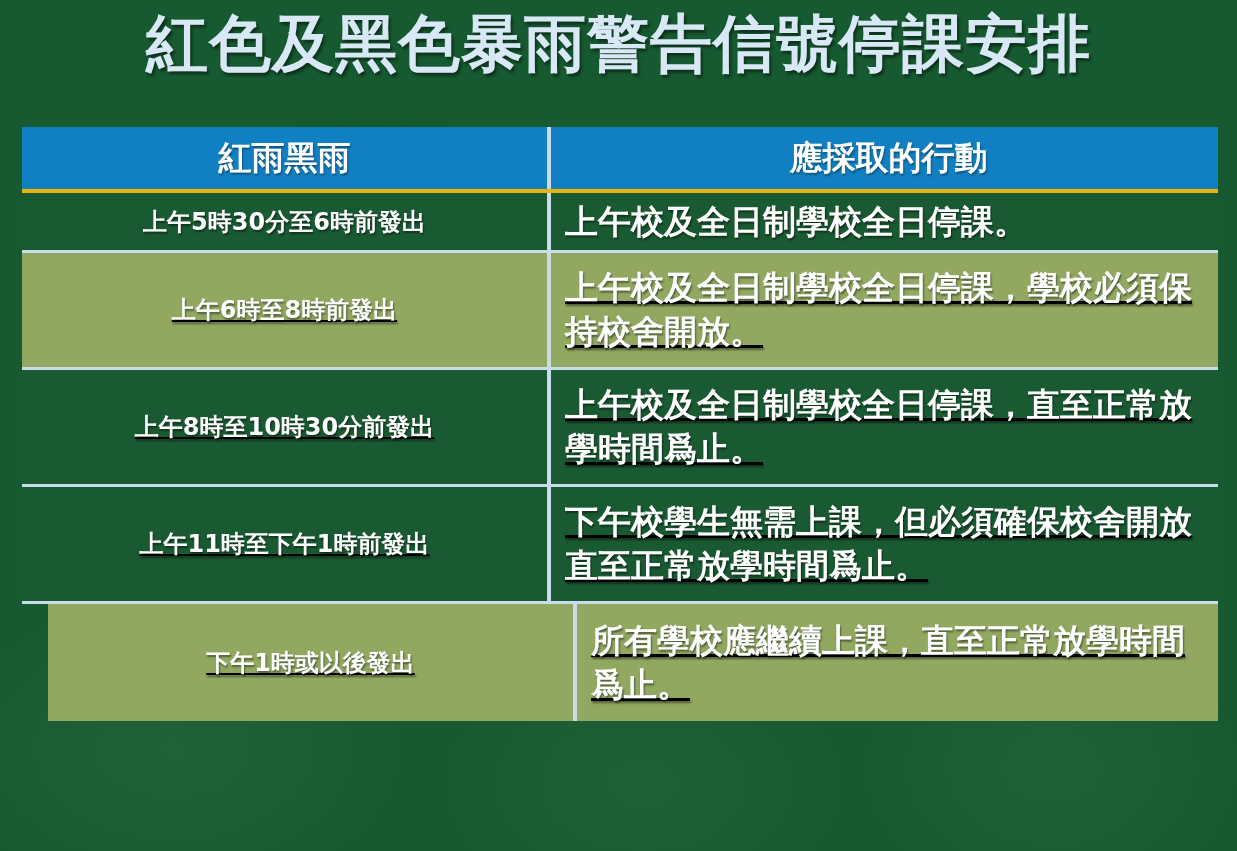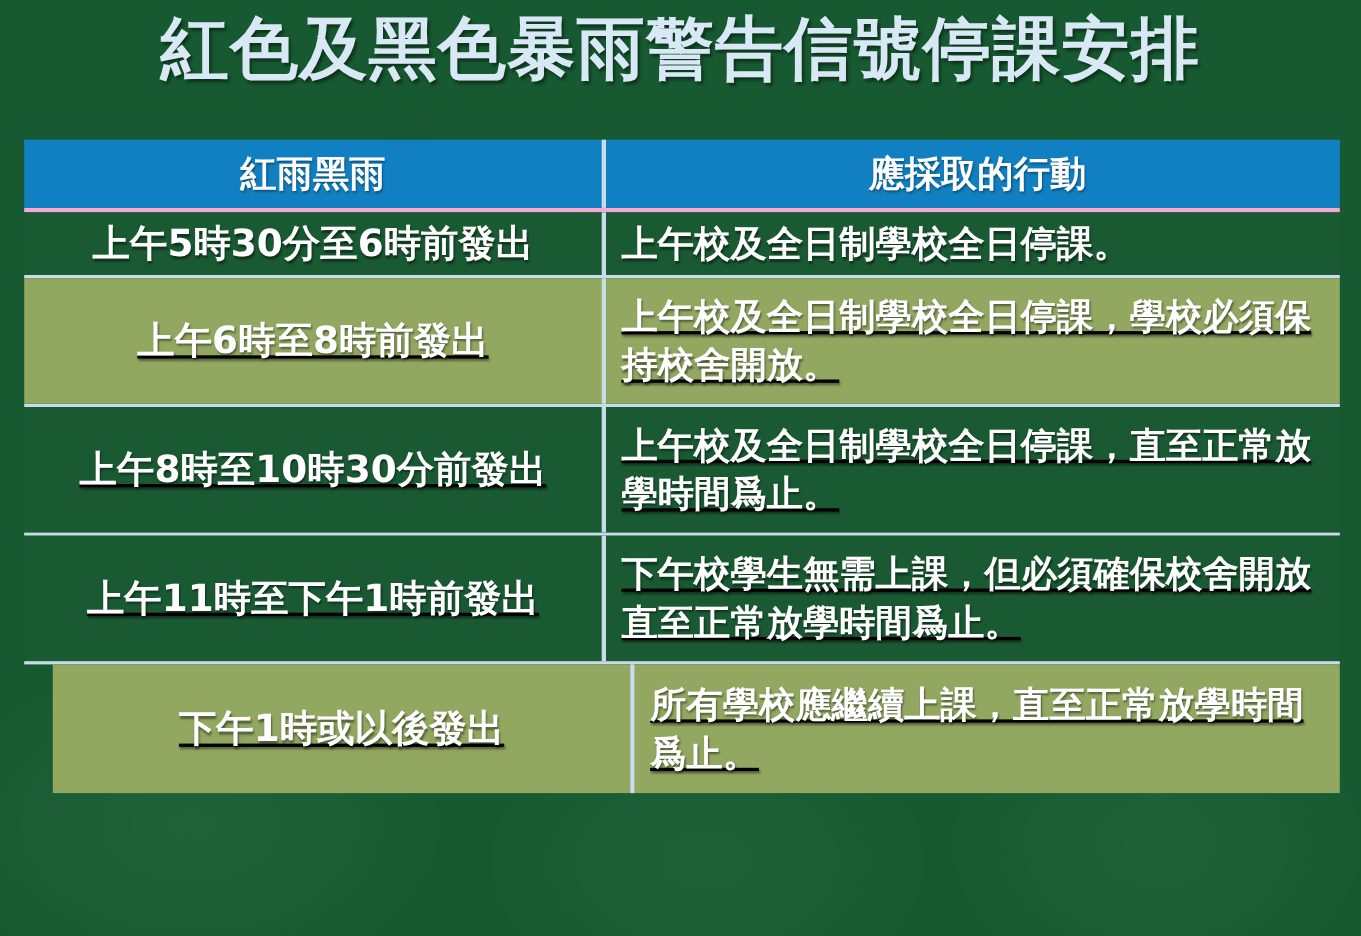--- a/index.html
+++ b/index.html
@@ -79,37 +79,37 @@
     color: #ffffff;
     font-weight: bold;
     text-shadow: 1px 2px 2px rgba(0,0,0,0.45);
   }
 
   .cell.c1 {
     width: 529px;
     flex: 0 0 529px;
     justify-content: center;
     text-align: center;
-    font-size: 34px;
+    font-size: 24px;
     border-right: 4px solid #c9dcea;
     letter-spacing: 0px;
   }
 
   .cell.c2 {
     flex: 1 1 auto;
     justify-content: flex-start;
     text-align: left;
     font-size: 33px;
     line-height: 1.33;
     padding-left: 14px;
     padding-right: 6px;
   }
 
   
-  .row.header { border-bottom: 4px solid #f9a8d4; }
+  .row.header { border-bottom: 4px solid #eab308; }
   .row.header .cell {
     background: #1180c2;
     height: 62px;
     font-size: 33px;
     justify-content: center;
     text-align: center;
     text-shadow: 1px 2px 2px rgba(0,0,0,0.35);
   }
   .row.header .cell.c1 { border-right: 4px solid #c9dcea; }
 

